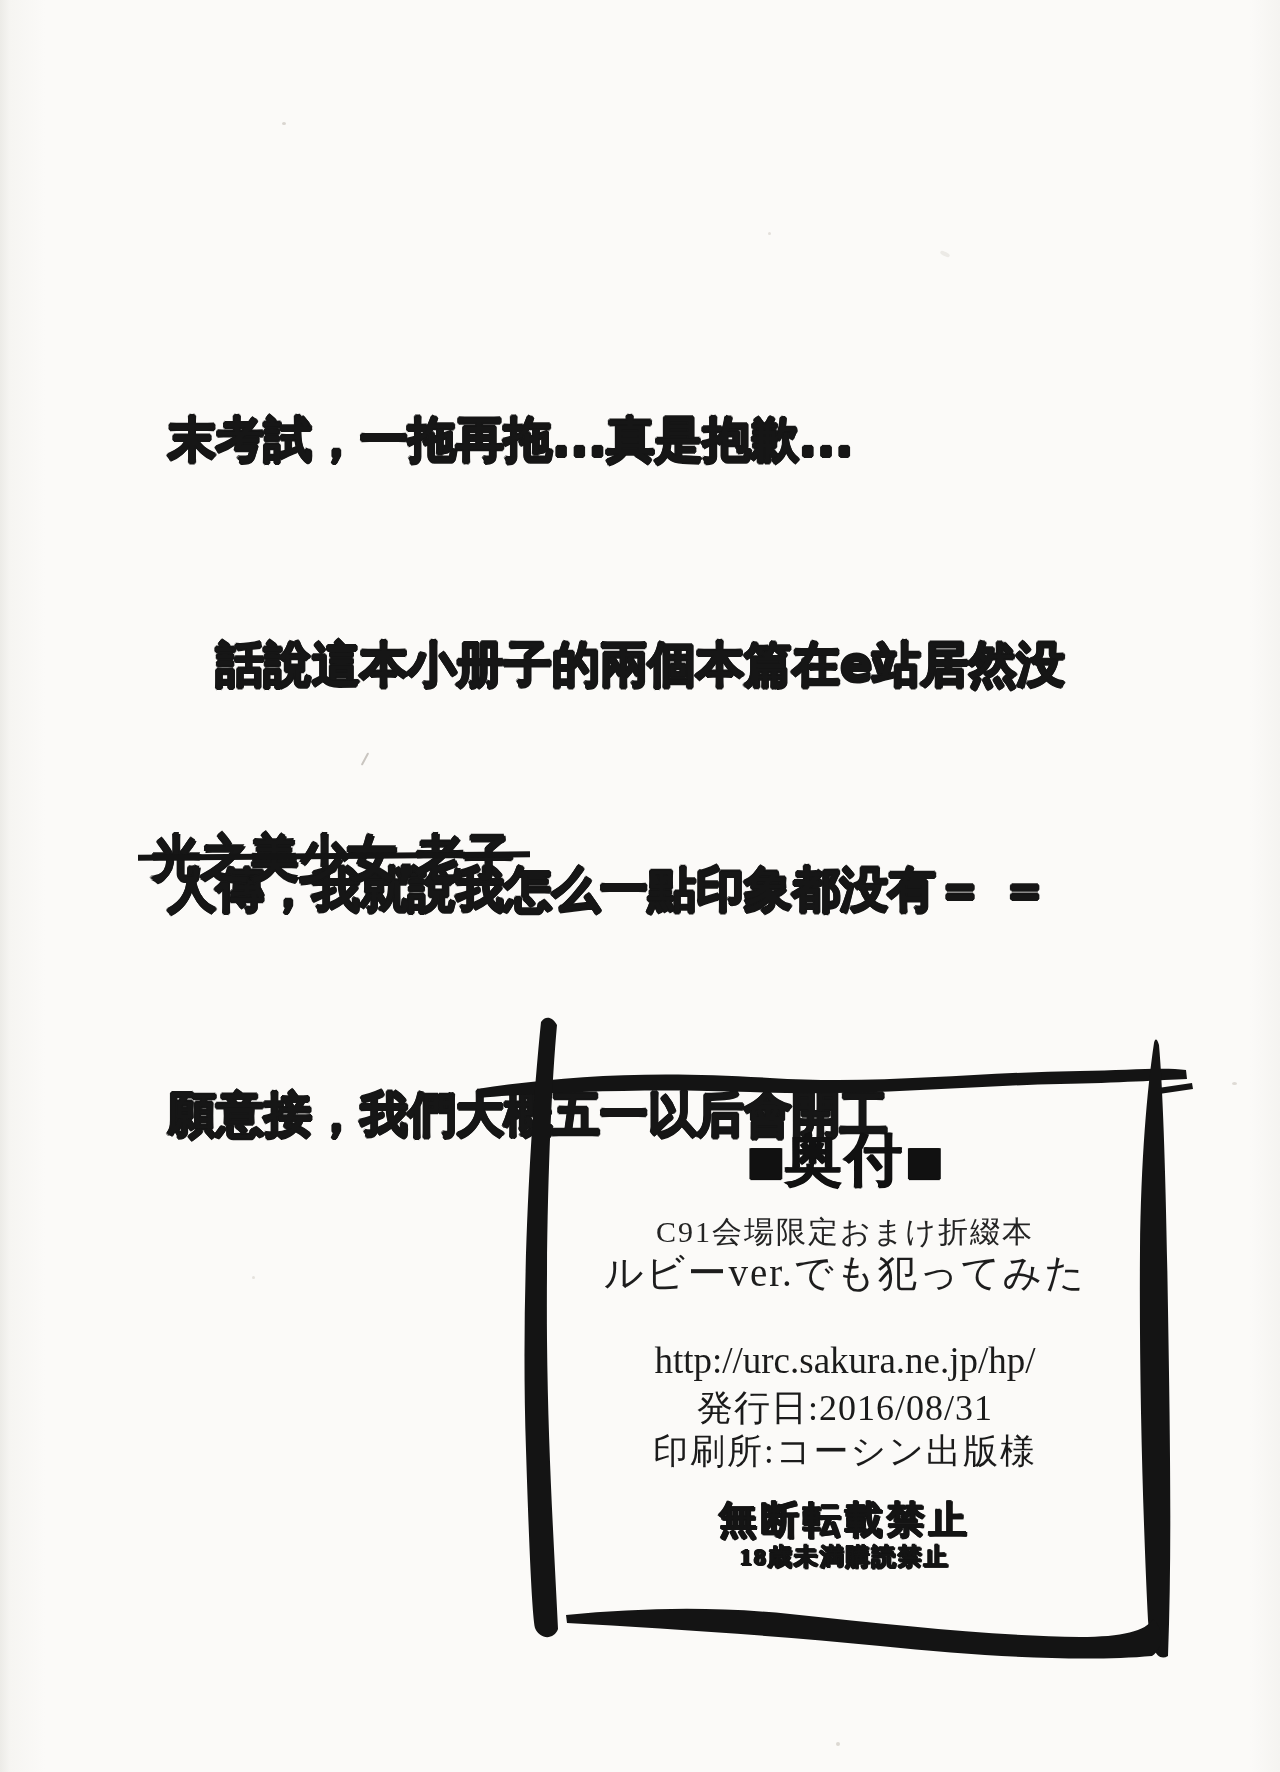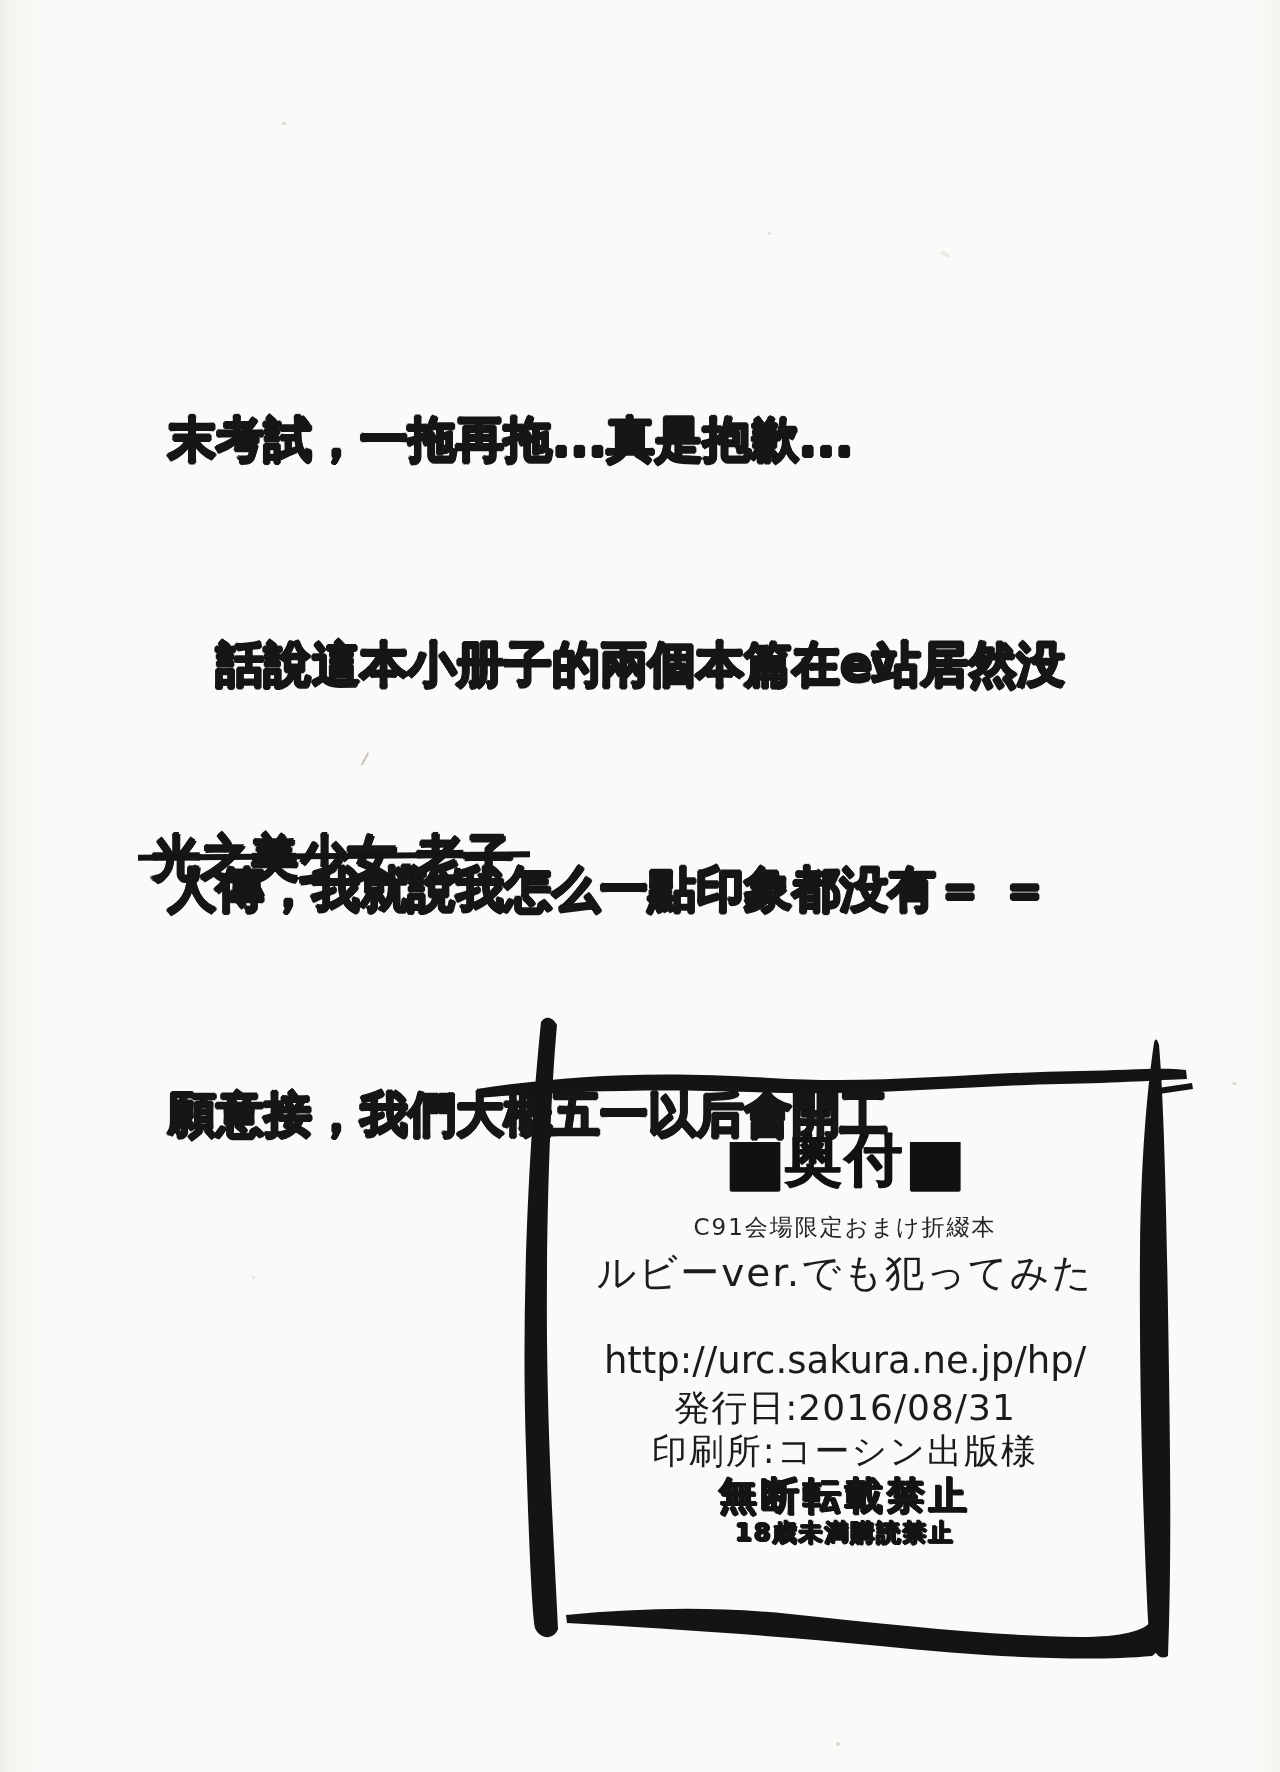--- a/index.html
+++ b/index.html
@@ -40,38 +40,39 @@
   }
   .strike-line{
     position:absolute;left:138px;top:853px;width:392px;height:6px;
     background:#141414;transform:rotate(-0.5deg);
   }
   
   .colophon{
     position:absolute;left:535px;top:0;width:620px;height:1772px;
     color:#1b1b1b;text-align:center;
   }
-  .colo-abs{position:absolute;left:0;width:620px;text-align:center;white-space:pre;}
+  .colo-abs{position:absolute;left:0;width:620px;text-align:center;white-space:pre;font-family:Liberation Serif, serif;}
   .colo-title{
     top:1122px;font-size:57px;font-weight:700;letter-spacing:3px;color:#111;
     text-shadow:1px 0 currentColor,-1px 0 currentColor,0 1px currentColor;
   }
   .colo-title .sq{font-size:1.12em;vertical-align:-0.06em;letter-spacing:0;}
-  .hand-small{top:1212px;font-size:23px;letter-spacing:2px;color:#242424;}
+  .hand-small{top:1212px;font-size:30px;letter-spacing:2px;color:#242424;}
   .hand-ruby {top:1246px;font-size:39px;letter-spacing:2px;color:#1d1d1d;}
   .hand-1    {top:1294px;font-size:36px;letter-spacing:2px;}
   .hand-2    {top:1339px;font-size:37px;letter-spacing:0px;}
   .hand-3    {top:1384px;font-size:36px;letter-spacing:1px;}
   .hand-4    {top:1428px;font-size:35px;letter-spacing:2px;}
   .heavy-1,.heavy-2{
     font-weight:700;color:#141414;
     text-shadow:
       1.3px 0 currentColor,-1.3px 0 currentColor,
       0 1.3px currentColor,0 -1.3px currentColor,
       0.9px 0.9px currentColor,-0.9px -0.9px currentColor;
+    margin-top: 24px;
   }
   .heavy-1{top:1471px;font-size:38px;letter-spacing:4px;}
   .heavy-2{top:1517px;font-size:24px;letter-spacing:2px;}
   
   .frame-svg{position:absolute;left:0;top:0;}
   
   .speck{position:absolute;border-radius:50%;background:#d9d5d0;}
   .speck.s1{left:282px;top:122px;width:4px;height:3px;}
   .speck.s2{left:768px;top:232px;width:3px;height:3px;background:#e3e0db;}
   .speck.s3{left:940px;top:252px;width:10px;height:4px;border-radius:40%;background:#eceae6;transform:rotate(25deg);}

